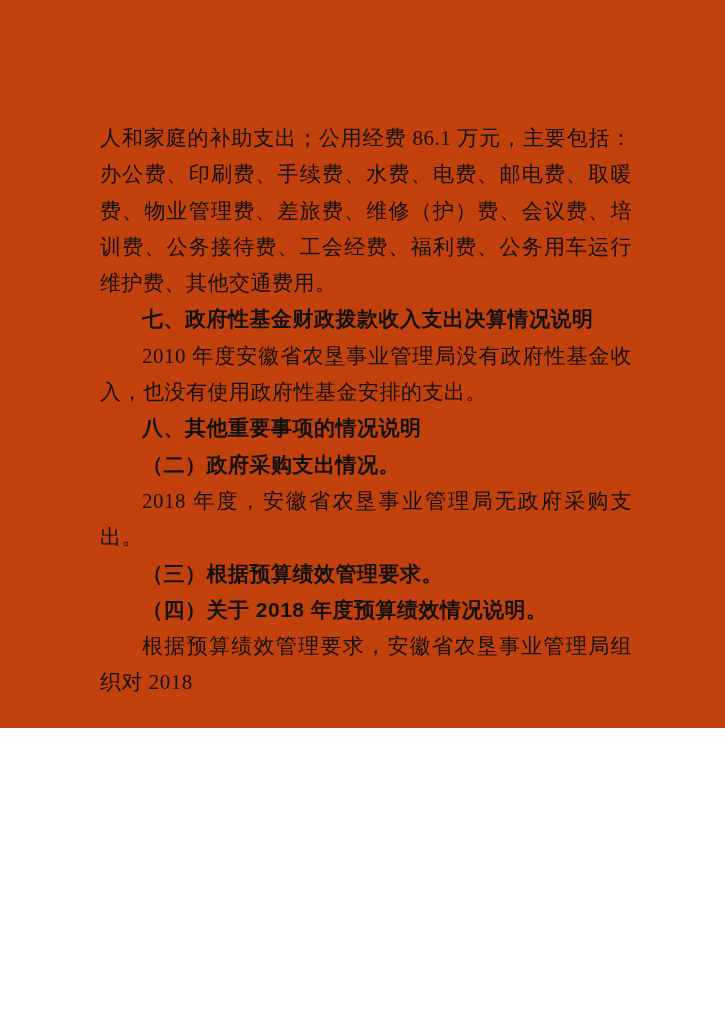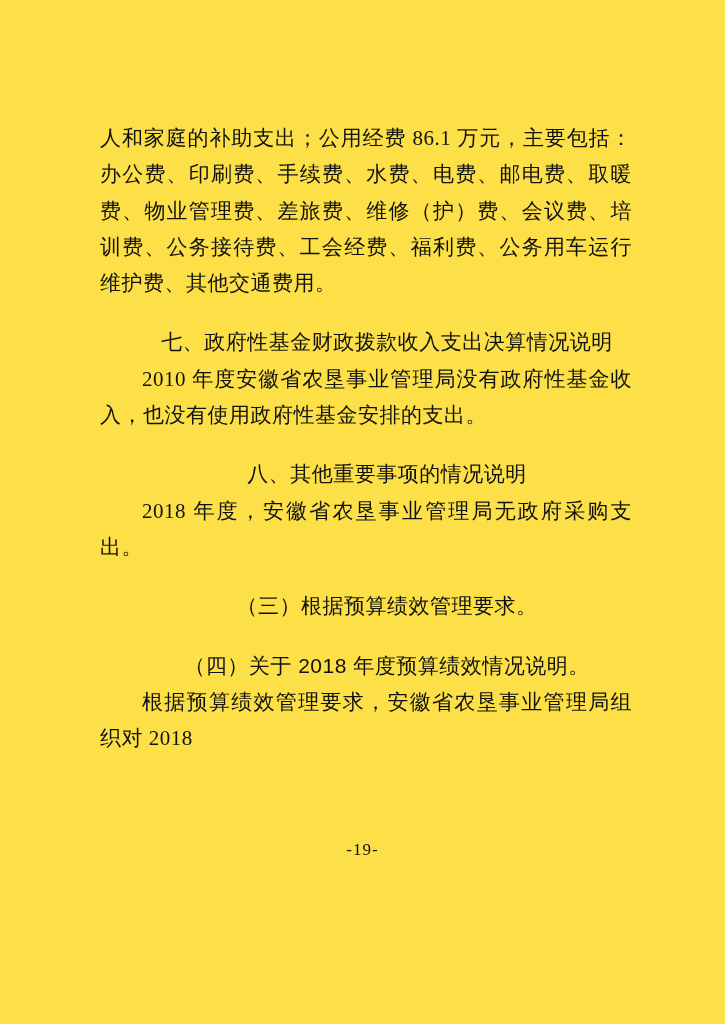--- a/index.html
+++ b/index.html
@@ -4,22 +4,22 @@
 <style>
   * { box-sizing: border-box; }
   html, body {
     margin: 0;
     padding: 0;
     background: #ffffff;
   }
   .page {
     position: relative;
     width: 725px;
-    height: 1024px;
-    background: #fde047;
+    height: 728px;
+    background: #c2410c;
     overflow: hidden;
     font-family: "Liberation Serif", "DejaVu Serif", serif;
     color: #111111;
   }
   .content {
     position: absolute;
     top: 120px;
     left: 100px;
     width: 532px;
   }
@@ -29,24 +29,23 @@
     line-height: 36.3px;
     text-align: justify;
     letter-spacing: 0.5px;
     word-break: break-all;
   }
   .para.indent {
     text-indent: 2em;
   }
   .para.heading {
     font-family: "Liberation Sans", "DejaVu Sans", sans-serif;
-    font-weight: normal;
+    font-weight: bold;
     letter-spacing: 0.5px;
-    text-align: center;
-    margin-top: 23px;
+    text-align: left;
   }
   .page-number {
     position: absolute;
     top: 840px;
     left: 0;
     width: 100%;
     text-align: center;
     font-size: 17px;
     letter-spacing: 1px;
     color: #111111;
@@ -55,19 +54,20 @@
 </style>
 </head>
 <body>
 
 <div class="page">
   <div class="content">
     <p class="para">人和家庭的补助支出；公用经费 86.1 万元，主要包括：办公费、印刷费、手续费、水费、电费、邮电费、取暖费、物业管理费、差旅费、维修（护）费、会议费、培训费、公务接待费、工会经费、福利费、公务用车运行维护费、其他交通费用。</p>
     <p class="para heading indent">七、政府性基金财政拨款收入支出决算情况说明</p>
     <p class="para indent">2010 年度安徽省农垦事业管理局没有政府性基金收入，也没有使用政府性基金安排的支出。</p>
     <p class="para heading indent">八、其他重要事项的情况说明</p>
+    <p class="para heading indent">（二）政府采购支出情况。</p>
     <p class="para indent">2018 年度，安徽省农垦事业管理局无政府采购支出。</p>
     <p class="para heading indent">（三）根据预算绩效管理要求。</p>
     <p class="para heading indent">（四）关于 2018 年度预算绩效情况说明。</p>
     <p class="para indent">根据预算绩效管理要求，安徽省农垦事业管理局组织对 2018</p>
   </div>
   <div class="page-number">-19-</div>
 </div>
 
 </body></html>

